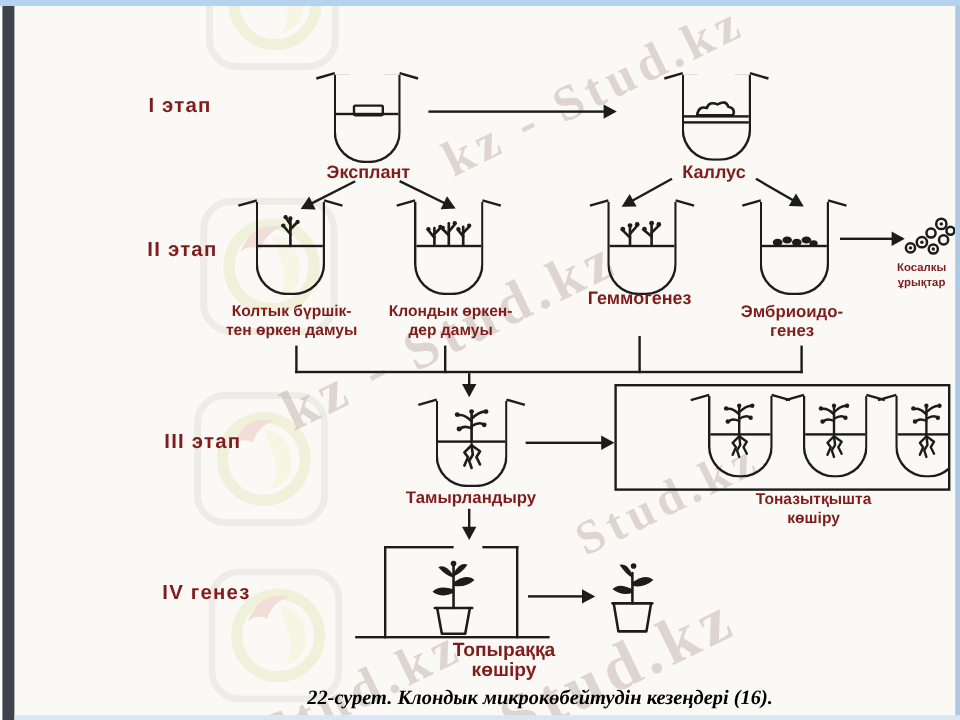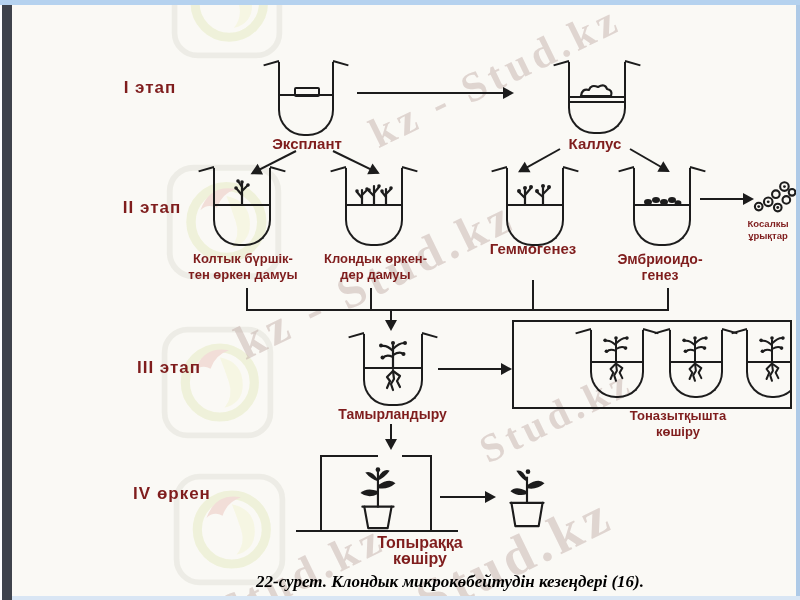--- a/index.html
+++ b/index.html
@@ -80,21 +80,21 @@
 
   <div class="wm-text" style="left:372px;top:112px;font-size:42px;transform:rotate(-26deg);">kz - Stud.kz</div>
   <div class="wm-text" style="left:238px;top:318px;font-size:48px;transform:rotate(-26deg);">kz - Stud.kz</div>
   <div class="wm-text" style="left:482px;top:428px;font-size:40px;transform:rotate(-26deg);">Stud.kz</div>
   <div class="wm-text" style="left:420px;top:572px;font-size:54px;transform:rotate(-26deg);">Stud.kz</div>
   <div class="wm-text" style="left:222px;top:588px;font-size:44px;transform:rotate(-26deg);">Stud.kz</div>
 
   <div class="lbl" style="left:110px;top:80px;width:80px;font-size:17px;letter-spacing:1px;">I этап</div>
   <div class="lbl" style="left:108px;top:200px;width:88px;font-size:17px;letter-spacing:1px;">II этап</div>
   <div class="lbl" style="left:123px;top:360px;width:92px;font-size:17px;letter-spacing:1px;text-align:center;">III этап</div>
-  <div class="lbl" style="left:126px;top:486px;width:92px;font-size:17px;letter-spacing:1px;">IV өркен</div>
+  <div class="lbl" style="left:126px;top:486px;width:92px;font-size:17px;letter-spacing:1px;">IV генез</div>
 
   <div class="beaker" style="left:278px;top:62px;width:52px;height:72px;">
     <div class="media" style="top:32px;"></div>
     <div style="position:absolute;left:14px;top:25px;width:22px;height:6px;border:2px solid #1c1c1c;border-radius:2px;"></div>
   </div>
   <div class="lbl" style="left:255px;top:136px;width:104px;font-size:15px;">Эксплант</div>
 
   <div class="ah" style="left:357px;top:92px;width:155px;"></div>
 
   <div class="beaker" style="left:568px;top:62px;width:54px;height:70px;">

